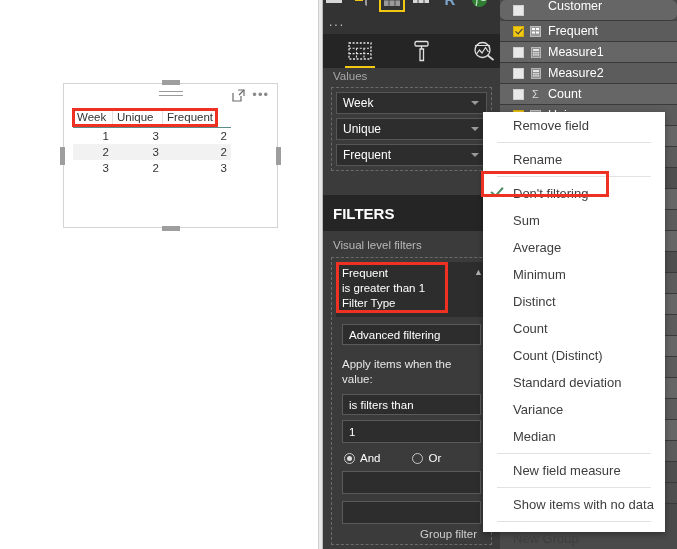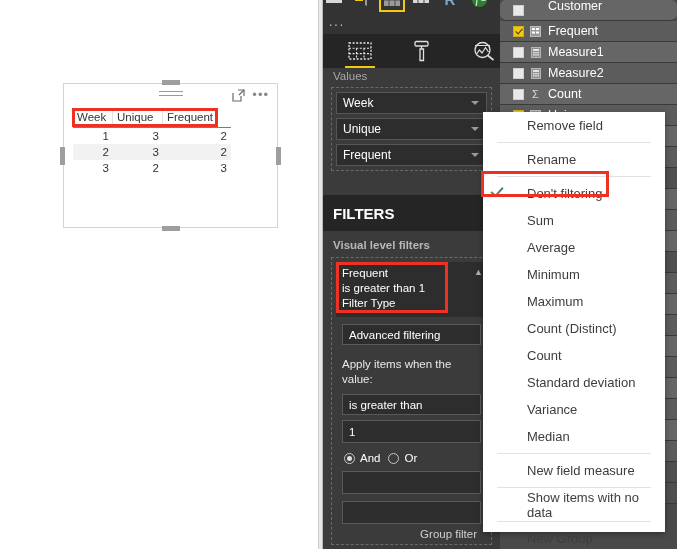--- a/index.html
+++ b/index.html
@@ -131,21 +131,21 @@
 
   #filters-hd {
     position:absolute; left:0; top:195px; right:0; height:36px;
     background:#252525; color:#ffffff;
     font-size:15px; font-weight:bold; display:flex; align-items:center; padding-left:10px;
   }
   #filters-body {
     position:absolute; left:0; top:231px; right:0; bottom:0;
     background:#3b3b3b; padding:6px 8px 0 8px;
   }
-  .vl-label { color:#b8b8b8; font-size:11.5px; margin:2px 0 6px 2px;font-weight:bold; }
+  .vl-label { color:#b8b8b8; font-size:11.5px; margin:2px 0 6px 2px; }
   .filter-card {
     border:1px dashed #6a6a6a; padding:4px; position:relative;
   }
   .fc-inner { background:#2d2d2d; padding:4px 6px 6px 6px; }
   .fc-title { color:#ffffff; font-size:11.5px; line-height:15px; }
   .fc-collapse {
     position:absolute; right:8px; top:9px; color:#b0b0b0; font-size:9px;
   }
   .fc-annot {
     position:absolute; left:4px; top:4px; width:112px; height:51px;
@@ -153,21 +153,21 @@
   }
   .fc-select {
     background:#2d2d2d; border:1px solid #5a5a5a; height:21px; margin:7px 6px 0 6px;
     display:flex; align-items:center; padding:8px 6px; color:#ffffff; font-size:11.5px;
   }
   .fc-text { color:#e8e8e8; font-size:11.5px; margin:12px 6px 5px 6px; line-height:15px; }
   .fc-input {
     background:#2d2d2d; border:1px solid #5a5a5a; height:23px; margin:5px 6px 0 6px;
     display:flex; align-items:center; padding:0 6px; color:#ffffff; font-size:11.5px;
   }
-  .radio-row { display:flex; align-items:flex-start; gap:8px; margin:9px 0 0 8px; }
+  .radio-row { display:flex; align-items:flex-start; gap:32px; margin:9px 0 0 8px; }
   .radio { display:flex; align-items:center; gap:5px; color:#ffffff; font-size:11.5px; }
   .rd {
     width:11px; height:11px; border-radius:50%; border:1px solid #c8c8c8;
     display:flex; align-items:center; justify-content:center;
   }
   .rd.on::after { content:""; width:5px; height:5px; border-radius:50%; background:#e0e0e0; }
   .fc-blank {
     background:#2d2d2d; border:1px solid #5a5a5a; height:23px; margin:7px 6px 0 6px;
   }
   .apply-row { text-align:right; padding:4px 10px 0 0; color:#cfcfcf; font-size:11.5px; }
@@ -205,21 +205,21 @@
   }
 
   
   #ctx-menu {
     position:absolute; left:483px; top:112px; width:182px; height:420px;
     background:#ffffff;
     box-shadow:0 2px 6px rgba(0,0,0,0.35);
   }
   .mi {
     height:27px; display:flex; align-items:center;
-    padding-left:44px; color:#3d3d3d; font-size:13px; position:relative;
+    padding-left:30px; color:#3d3d3d; font-size:13px; position:relative;
   }
   .mi .tick {
     position:absolute; left:8px; top:7px; width:12px; height:7px;
     border:solid #4a8c5f; border-width:0 0 2px 2px; transform:rotate(-48deg);
   }
   .msep { height:1px; background:#e2e2e2; margin:3px 14px 3px 14px; }
   #ctx-annot {
     position:absolute; left:-2px; top:59px; width:128px; height:26px;
     border:3px solid #ef3124; pointer-events:none;
   }
@@ -392,21 +392,21 @@
       <div class="fc-inner">
         <div class="fc-title">Frequent</div>
         <div class="fc-title">is greater than 1</div>
         <div class="fc-title">Filter Type</div>
       </div>
       <span class="fc-collapse">▲</span>
       <div class="fc-annot"></div>
 
       <div class="fc-select">Advanced filtering</div>
       <div class="fc-text">Apply items when the value:</div>
-      <div class="fc-select">is greater than</div>
+      <div class="fc-select">is filters than</div>
       <div class="fc-input">1</div>
 
       <div class="radio-row">
         <span class="radio">
           <span class="rd on"></span>
           <span>And</span>
         </span>
         <span class="radio">
           <span class="rd"></span>
           <span>Or</span>
@@ -524,23 +524,23 @@
   <div class="msep"></div>
   <div class="mi">Rename</div>
   <div class="msep"></div>
   <div class="mi">
     <span class="tick"></span>
     <span>Don't filtering</span>
   </div>
   <div class="mi">Sum</div>
   <div class="mi">Average</div>
   <div class="mi">Minimum</div>
-  <div class="mi">Maximum</div>
+  <div class="mi">Distinct</div>
+  <div class="mi">Count</div>
   <div class="mi">Count (Distinct)</div>
-  <div class="mi">Count</div>
   <div class="mi">Standard deviation</div>
   <div class="mi">Variance</div>
   <div class="mi">Median</div>
   <div class="msep"></div>
   <div class="mi">New field measure</div>
   <div class="msep"></div>
   <div class="mi">Show items with no data</div>
   <div class="msep"></div>
   <div class="mi">New Group</div>
   <div id="ctx-annot"></div>

